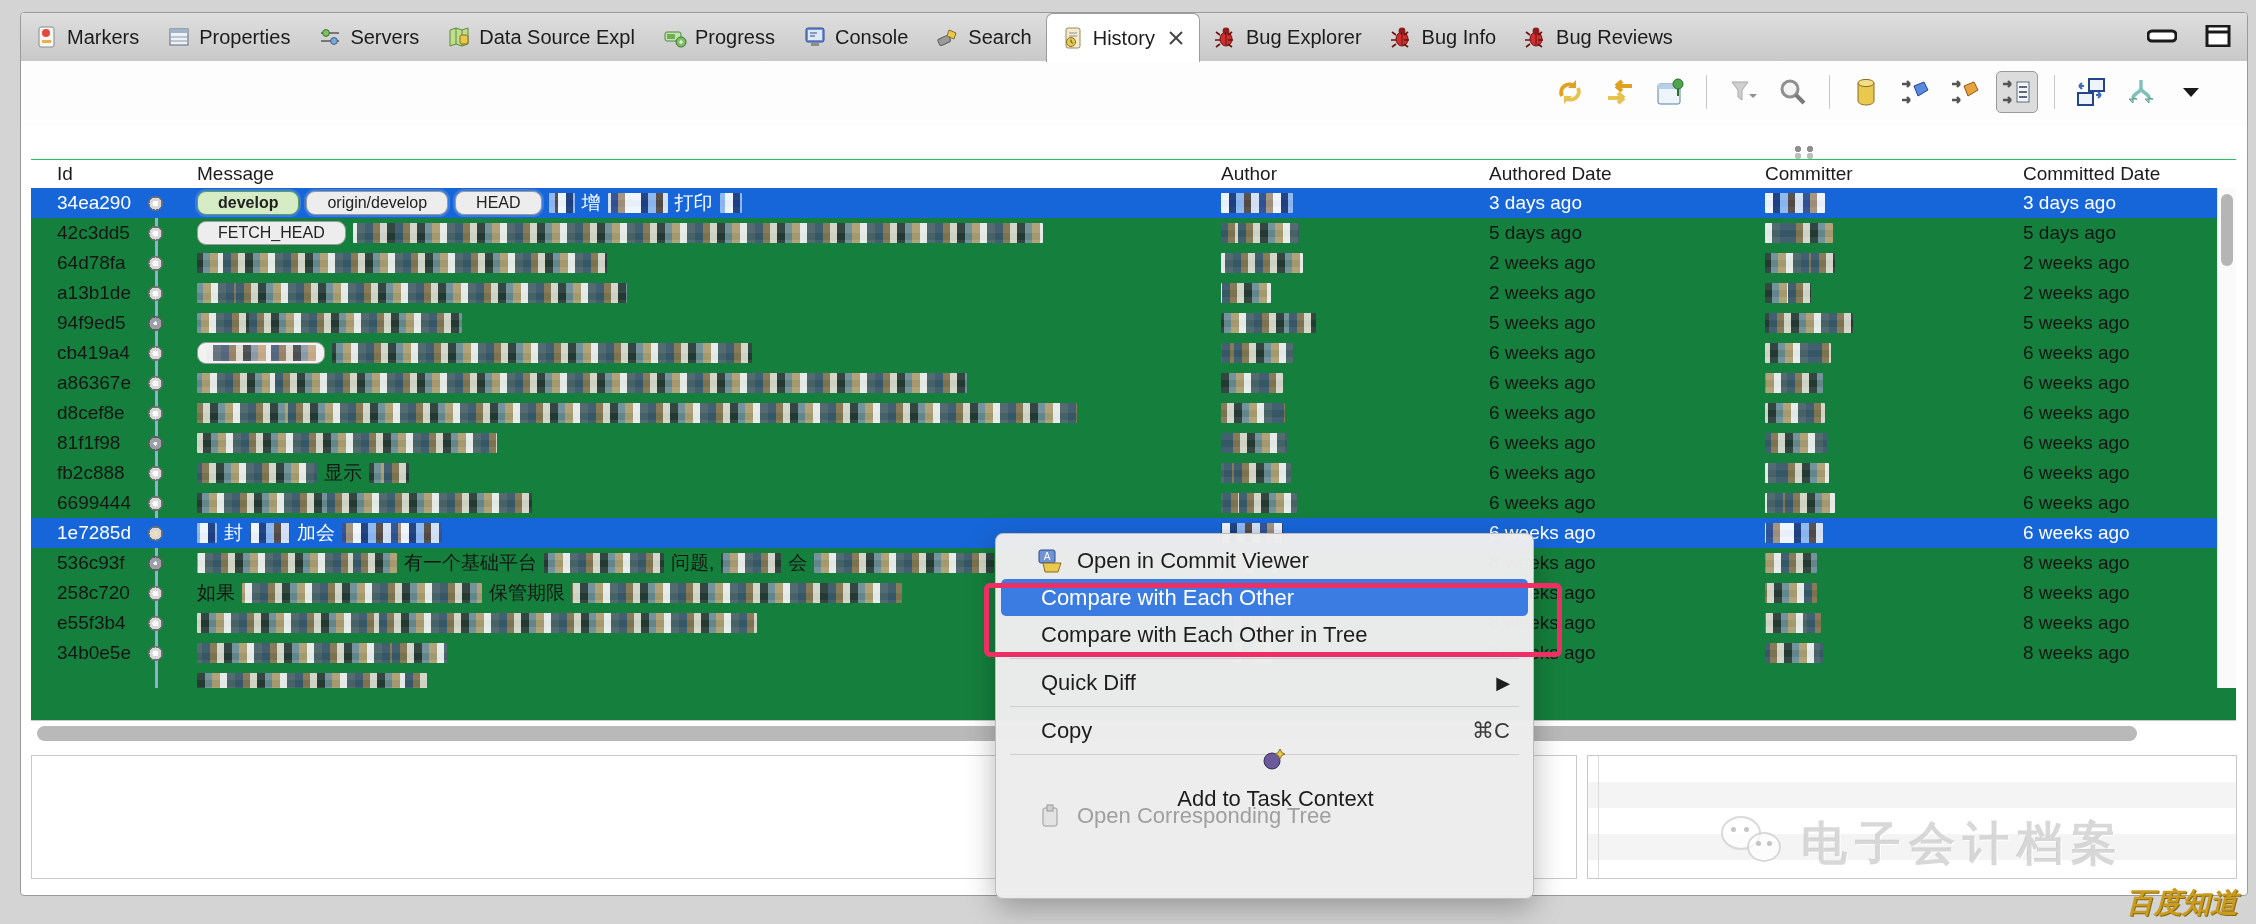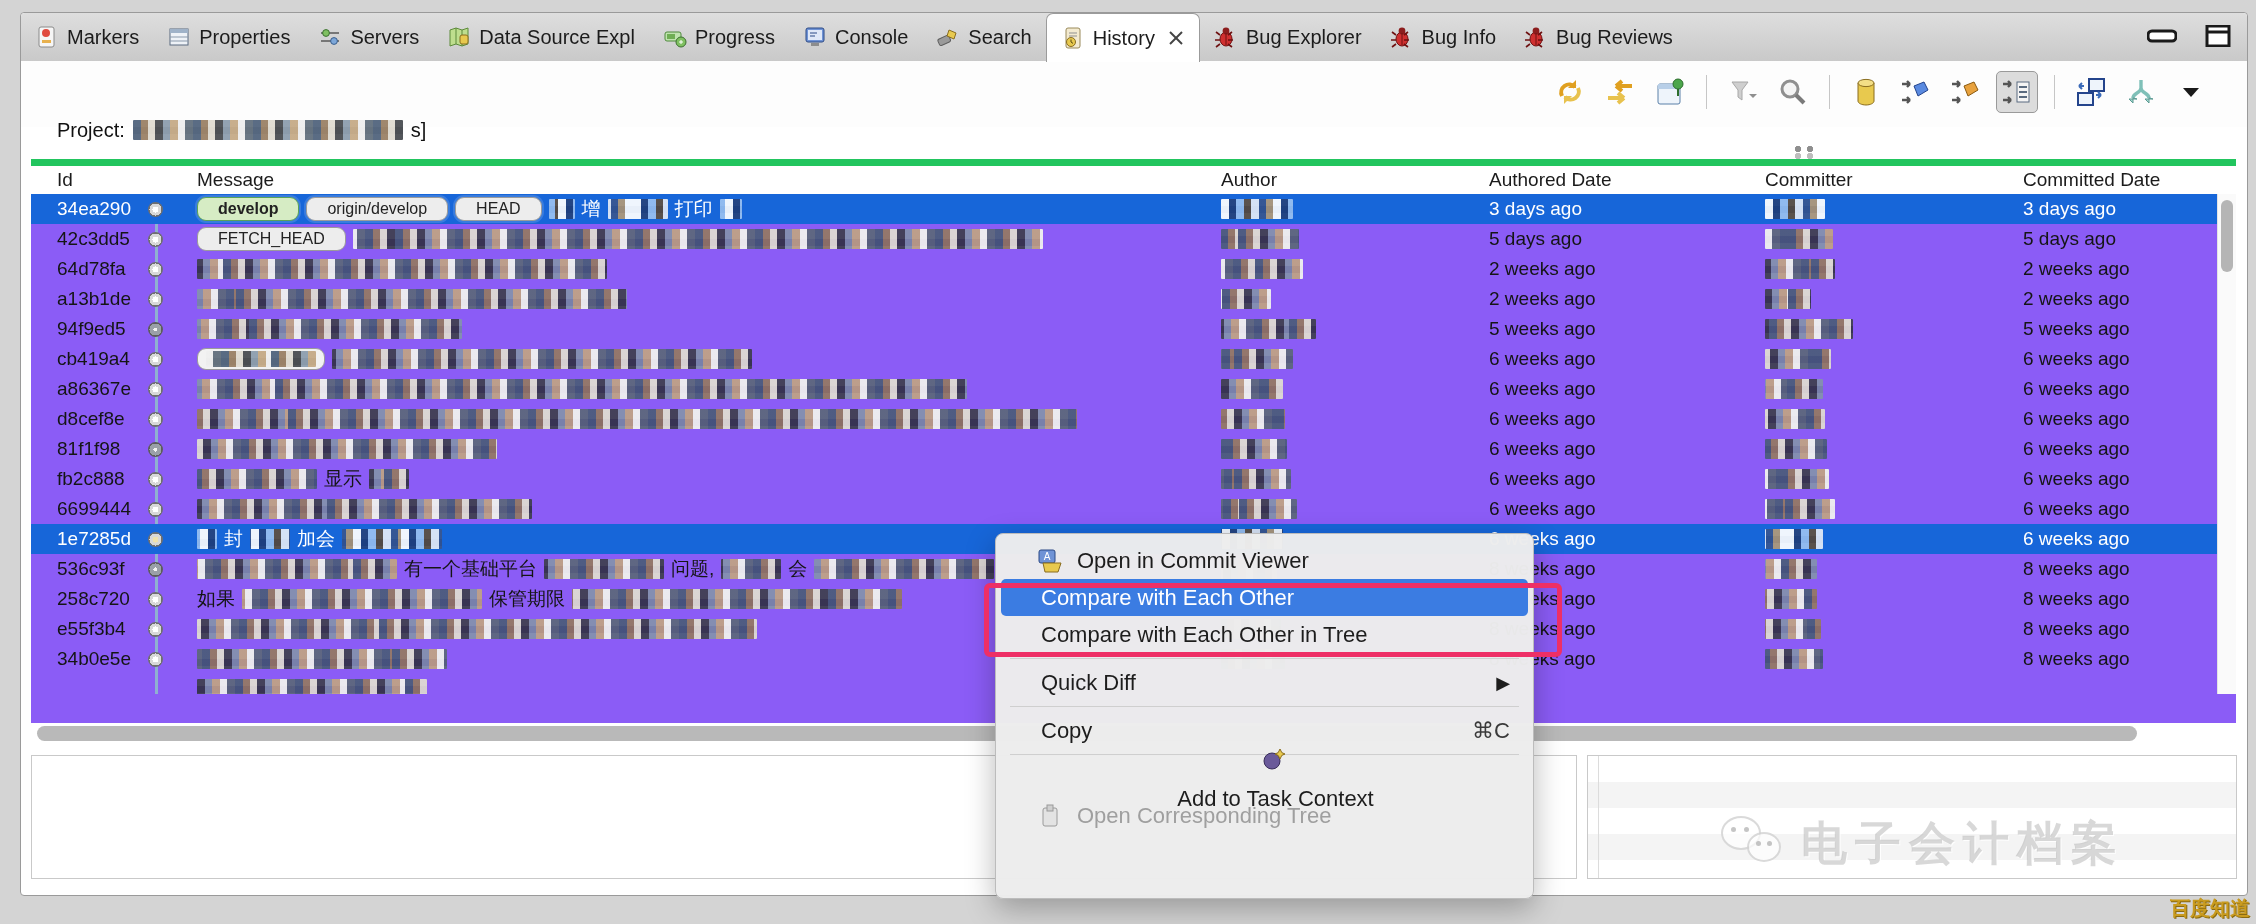--- a/index.html
+++ b/index.html
@@ -30,21 +30,21 @@
   #tbicons{position:absolute;right:36px;top:10px;display:flex;align-items:center;gap:10px;}
   .tbtn{width:40px;height:40px;display:flex;align-items:center;justify-content:center;border-radius:5px;}
   .tbtn svg{width:32px;height:32px;display:block;}
   .tbtn.pressed{background:#dcdcdc;border:1px solid #9a9a9a;}
   .tsep{width:1px;height:34px;background:#c6c6c6;margin:0 6px;}
   
   #projline{position:absolute;left:36px;top:100px;height:34px;font-size:20px;color:#111;
             display:flex;align-items:center;gap:8px;}
   
   #tablewrap{position:absolute;left:10px;top:146px;width:2205px;height:560px;
-             border-top:7px solid #22c55e;border-bottom:1px solid #c9c9c9;background:#8b5cf6;}
+             border-top:1px solid #22c55e;border-bottom:1px solid #c9c9c9;background:#15803d;}
   #thead{position:absolute;left:0;top:0;width:100%;height:28px;border-bottom:1px solid #d2d2d2;
          font-size:19px;color:#1b1b1b;background:#fff;}
   .hcell{position:absolute;top:3px;}
   #rows{position:absolute;left:0;top:28px;width:2186px;height:500px;overflow:hidden;}
   .trow{position:absolute;left:0;width:2186px;height:30px;font-size:19px;color:#151515;}
   .trow.sel{background:#1766d9;color:#ffffff;}
   .cid{position:absolute;left:26px;top:4px;}
   .cauth{position:absolute;left:1190px;top:5px;}
   .cadate{position:absolute;left:1458px;top:4px;}
   .ccomm{position:absolute;left:1734px;top:5px;}
@@ -88,22 +88,22 @@
   
   #wm{position:absolute;left:1700px;top:800px;display:flex;align-items:center;gap:16px;z-index:5;pointer-events:none;}
   .wmbubble{position:relative;width:64px;height:56px;}
   .wmbubble .b1,.wmbubble .b2{position:absolute;border-radius:50%;background:rgba(255,255,255,.7);
         box-shadow:inset 0 0 0 2px rgba(150,150,150,.35);}
   .wmbubble .b1{left:0;top:0;width:40px;height:34px;}
   .wmbubble .b2{left:26px;top:16px;width:34px;height:30px;}
   .wmeye{position:absolute;width:5px;height:5px;border-radius:50%;background:rgba(140,140,140,.5);}
   #wmtext{font-size:46px;letter-spacing:8px;color:rgba(125,125,125,.30);
           text-shadow:1px 1px 0 rgba(255,255,255,.9);font-weight:bold;}
-  #baidu{position:absolute;right:6px;bottom:2px;font-size:20px;font-weight:bold;color:#c99b1f;
-         text-shadow:1px 1px 0 #8a6a10;z-index:6;}
+  #baidu{position:absolute;right:18px;bottom:2px;font-size:28px;font-weight:bold;color:#c99b1f;
+         text-shadow:1px 1px 0 #8a6a10;z-index:6;font-style:italic;}
   
   #menu{position:absolute;left:995px;top:533px;width:537px;height:364px;z-index:10;
         background:rgba(237,237,237,.98);border:1px solid #bcbcbc;border-radius:8px;
         box-shadow:0 10px 30px rgba(0,0,0,.28);font-size:22px;color:#1d1d1d;}
   .mitem{position:absolute;left:5px;width:527px;height:37px;display:flex;align-items:center;
          padding:0 18px 0 40px;box-sizing:border-box;gap:14px;white-space:nowrap;}
   .mitem .micon{width:26px;height:26px;margin-left:-4px;flex:0 0 auto;}
   .mitem .micon svg{width:26px;height:26px;display:block;}
   .mitem.hl{background:#3b7ce2;border-radius:5px;color:#ffffff;}
   .mitem.disabled{color:#9f9f9f;}
@@ -337,25 +337,20 @@
             <path d="M8 22v5l-4-4h8z" fill="#a8d8d0" stroke="#5a9a92"></path>
             <path d="M24 22v5l-4-4h8z" fill="#a8d8d0" stroke="#5a9a92"></path>
           </svg>
         </div>
         <div class="tbtn">
           <svg viewBox="0 0 32 32">
             <path d="M8 12h16l-8 9z" fill="#1a1a1a"></path>
           </svg>
         </div>
       </div>
-  </div>
-  <div id="projline">
-    <span>Project:</span>
-    <span class="mz" style="width:270px"></span>
-    <span>s]</span>
   </div>
   <div id="coldots"></div>
 
   <div id="tablewrap">
     <div id="thead">
         <span class="hcell" style="left: 26px;">Id</span>
         <span class="hcell" style="left: 166px;">Message</span>
         <span class="hcell" style="left: 1190px;">Author</span>
         <span class="hcell" style="left: 1458px;">Authored Date</span>
         <span class="hcell" style="left: 1734px;">Committer</span>

